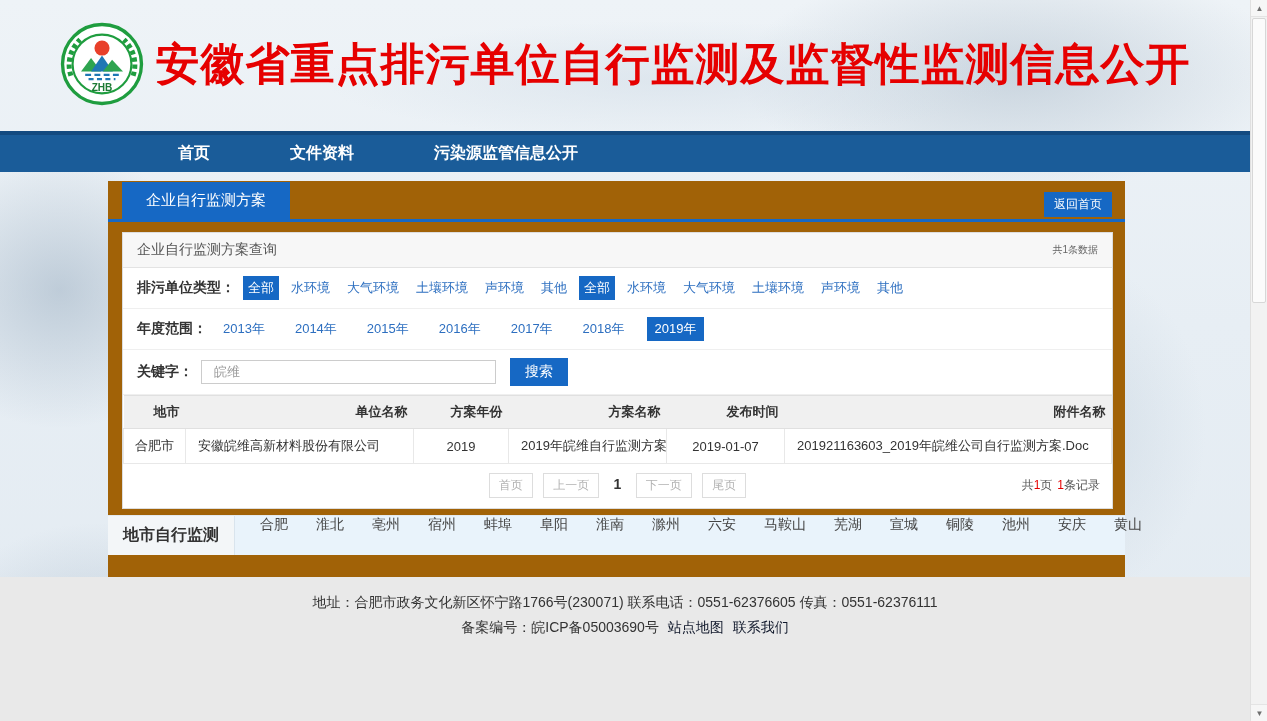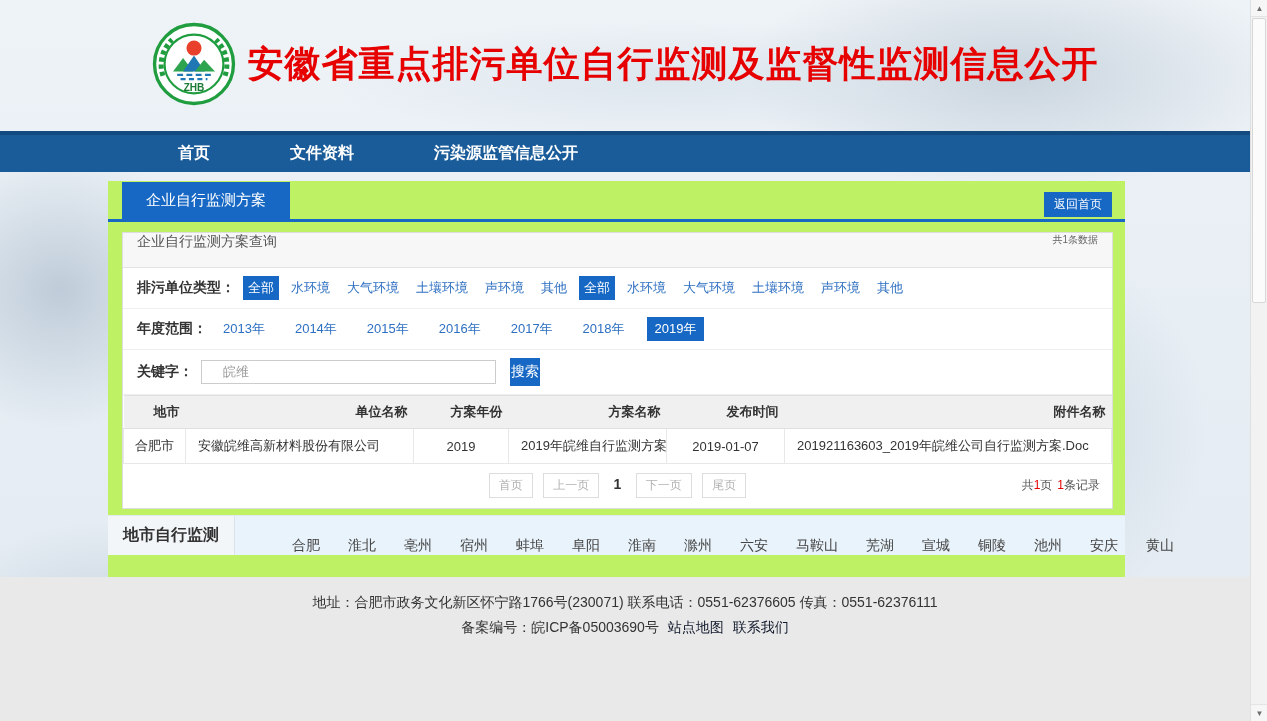--- a/index.html
+++ b/index.html
@@ -18,72 +18,72 @@
     background:radial-gradient(ellipse at center,#a3b5c6 0%,rgba(163,181,198,0) 70%); opacity:.5; }
   .blob4 { top:260px; right:60px; width:260px; height:340px;
     background:radial-gradient(ellipse at center,#c2d0dc 0%,rgba(194,208,220,0) 70%); opacity:.5; }
   .blob5 { top:20px; left:320px; width:700px; height:120px;
     background:radial-gradient(ellipse at center,#d3dee8 0%,rgba(211,222,232,0) 70%); opacity:.6; }
 
   
   .site-header { position:absolute; top:0; left:0; width:1250px; height:131px; z-index:2; }
   .header-inner { display:flex; align-items:center; justify-content:center; padding-top:22px; }
   .logo { width:84px; height:84px; margin-right:12px; flex:0 0 auto; }
-  .site-title { font-size:36px; font-weight:bold; color:#e60000; letter-spacing:1px; white-space:nowrap; }
+  .site-title { font-size:44px; font-weight:bold; color:#e60000; letter-spacing:1px; white-space:nowrap; }
 
   
   .navbar { position:absolute; top:131px; left:0; width:1250px; height:41px;
     background:#1a5c99; border-top:4px solid #134a80; z-index:2; }
   .nav-inner { height:100%; margin-left:108px; width:1017px; display:flex; align-items:center; padding-left:70px; }
   .nav-item { color:#ffffff; font-size:16px; font-weight:bold; margin-right:80px; cursor:pointer; white-space:nowrap; }
 
   
   .wrapper { position:absolute; top:181px; left:108px; width:1017px; height:396px;
-    background:#bef264; z-index:2; }
+    background:#a16207; z-index:2; }
   .tabbar { position:relative; height:41px; border-bottom:3px solid #1668c4; }
   .tab { position:absolute; left:14px; bottom:0; background:#1668c4; color:#fff;
     font-size:15px; padding:9px 24px; white-space:nowrap; }
   .back-btn { position:absolute; right:13px; bottom:2px; background:#1668c4; color:#fff;
     font-size:12px; padding:4px 10px; border:none; cursor:pointer; white-space:nowrap; }
 
   .query-box { margin:10px 12px 0 14px; border:1px solid #dddddd; background:#fff; }
   .q-header { height:35px; background:#f7f7f7; border-bottom:1px solid #e3e3e3;
-    display:flex; align-items:flex-start; justify-content:space-between; padding:0 14px; }
+    display:flex; align-items:center; justify-content:space-between; padding:0 14px; }
   .q-title { font-size:14px; color:#555; }
   .q-total { font-size:10px; color:#666; }
 
   .filter-row { display:flex; align-items:center; padding:8px 14px; border-bottom:1px solid #efefef; flex-wrap:nowrap; }
   .filter-label { font-size:14px; font-weight:bold; color:#333; margin-right:8px; white-space:nowrap; }
   .chips { display:flex; align-items:center; flex-wrap:nowrap; }
   .chip { font-size:13px; color:#2d6fc0; padding:3px 5px; margin-right:7px; cursor:pointer; white-space:nowrap; text-decoration:none; }
   .chip.selected { background:#1668c4; color:#ffffff; }
   .year-chips .chip { margin-right:14px; padding:3px 8px; }
 
-  .kw-input { width:295px; height:24px; border:1px solid #cccccc; padding:0 21px;
+  .kw-input { width:295px; height:24px; border:1px solid #cccccc; padding:0 12px;
     font-size:13px; color:#999; background:#fff; outline:none; font-family:inherit; }
   .search-btn { margin-left:14px; background:#1668c4; color:#fff; border:none;
-    font-size:14px; padding:5px 1px; cursor:pointer; font-family:Liberation Serif, serif; }
+    font-size:14px; padding:5px 15px; cursor:pointer; font-family:Liberation Serif, serif; }
 
   table.result { width:100%; border-collapse:collapse; font-size:13px; table-layout:fixed; }
   table.result th { background:#f0f0f0; border-top:1px solid #e0e0e0; border-bottom:1px solid #e0e0e0;
     font-weight:bold; color:#333; padding:7px 6px; text-align:right; }
   table.result td { border:1px solid #e8e8e8; color:#333; padding:8px 6px; text-align:center;
     overflow:hidden; white-space:nowrap; }
   table.result td:nth-child(2), table.result td:nth-child(4), table.result td:nth-child(6) { text-align:left; padding-left:12px; }
 
   .pagination { position:relative; padding:9px 0 10px; text-align:center; }
   .pg-btn { display:inline-block; border:1px solid #dddddd; background:#fff; color:#b2b2b2;
     font-size:12px; padding:3px 9px; margin:0 3px; cursor:pointer; }
   .pg-current { display:inline-block; font-size:14px; font-weight:bold; color:#333; margin:0 7px; }
   .pg-summary { position:absolute; right:12px; top:13px; font-size:12px; color:#555; }
   .pg-summary .red { color:#e60000; }
   .pg-summary .rec { margin-left:5px; }
 
   .city-section { margin:6px 0 0 0; height:40px; background:#e9f3fb; border-top:1px solid #e3e9ee;
-    display:flex; align-items:flex-end;gap:32px; }
+    display:flex; align-items:flex-start; }
   .cs-label { height:100%; display:flex; align-items:center; padding:0 15px;
     font-size:16px; font-weight:bold; color:#333; background:#f3f6f8; border-right:1px solid #d9e4ed; white-space:nowrap; }
   .cs-cities { display:flex; align-items:center; padding-left:25px; }
   .cs-city { font-size:14px; color:#444; margin-right:28px; cursor:pointer; white-space:nowrap; }
 
   
   .footer { position:absolute; top:577px; left:0; width:1250px; height:144px;
     background:#e9e9e9; z-index:2; text-align:center; padding-top:17px; }
   .footer-line { font-size:14px; color:#333; margin-bottom:7px; }
   .footer-link { color:#0f172a; cursor:pointer; margin-left:5px; }

